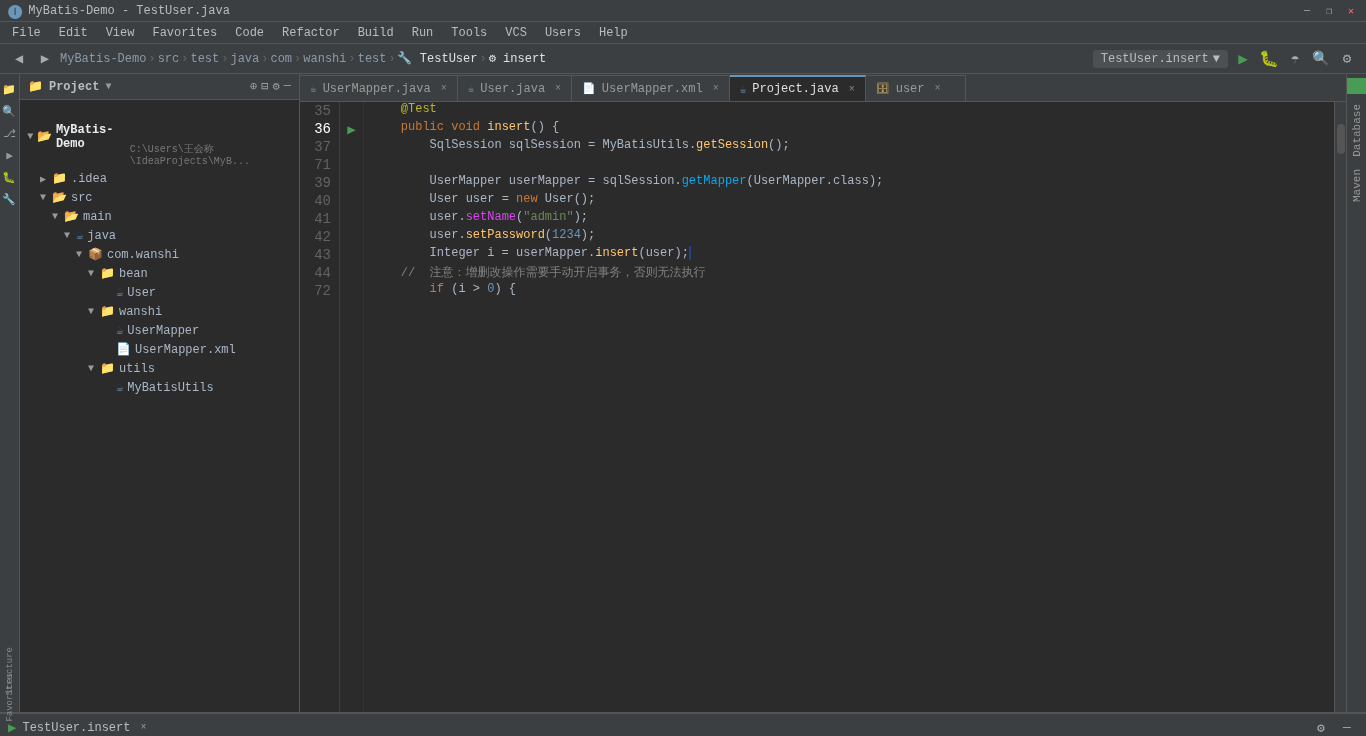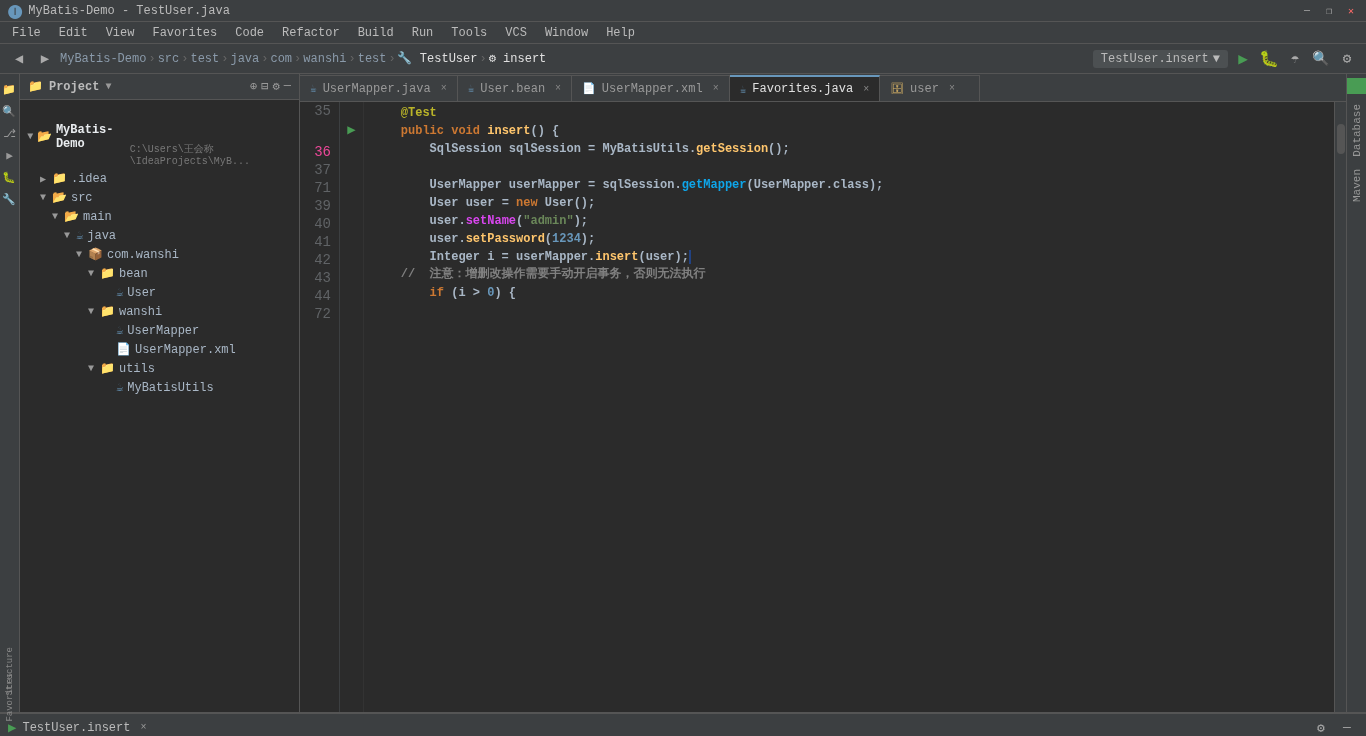--- a/index.html
+++ b/index.html
@@ -46,21 +46,21 @@
     #editor-area { flex: 1; display: flex; flex-direction: column; }
     #tabs-bar { height: 28px; background: #3c3f41; display: flex; align-items: flex-end; border-bottom: 1px solid #555; overflow: hidden; }
     .editor-tab { height: 26px; display: flex; align-items: center; padding: 0 10px; gap: 6px; font-size: 12px; color: #999; cursor: pointer; border-right: 1px solid #555; border-top: 1px solid #555; background: #3c3f41; min-width: 100px; }
     .editor-tab.active { background: #2b2b2b; color: #e0e0e0; border-top: 2px solid #6897bb; }
     .editor-tab .tab-icon { font-size: 11px; }
     .editor-tab .tab-close { font-size: 10px; color: #888; margin-left: 4px; }
     #editor-content { flex: 1; background: #2b2b2b; display: flex; overflow: hidden; }
     #line-numbers { width: 40px; background: #2b2b2b; padding: 0; text-align: right; color: #606366; font-size: 12px; padding-top: 0; user-select: none; border-right: 1px solid #3c3f41; }
     .line-num { height: 18px; padding-right: 8px; display: flex; align-items: center; justify-content: flex-end; font-size: 14px; }
     #code-content { flex: 1; padding: 0 8px; overflow: auto; }
-    .code-line { height: 18px; display: flex; align-items: flex-end; font-size: 12px; white-space: pre; font-weight: bold; }
+    .code-line { height: 18px; display: flex; align-items: flex-start; font-size: 12px; white-space: pre; }
     .kw { color: #cc7832; }
     .fn { color: #ffc66d; }
     .str { color: #6a8759; }
     .num { color: #6897bb; }
     .cm { color: #808080; }
     .cls { color: #a9b7c6; }
     .ann { color: #bbb529; }
     .var { color: #a9b7c6; }
 
     
@@ -105,21 +105,21 @@
   <span class="menu-item">File</span>
   <span class="menu-item">Edit</span>
   <span class="menu-item">View</span>
   <span class="menu-item">Favorites</span>
   <span class="menu-item">Code</span>
   <span class="menu-item">Refactor</span>
   <span class="menu-item">Build</span>
   <span class="menu-item">Run</span>
   <span class="menu-item">Tools</span>
   <span class="menu-item">VCS</span>
-  <span class="menu-item">Window</span>
+  <span class="menu-item">Users</span>
   <span class="menu-item">Help</span>
 </div>
 
 <div id="toolbar">
   <span class="toolbar-btn" title="Back">◀</span>
   <span class="toolbar-btn" title="Forward">▶</span>
   <div id="breadcrumb">
     <span>MyBatis-Demo</span>
     <span class="sep">›</span>
     <span>src</span>
@@ -280,44 +280,44 @@
   <div id="editor-area">
 
     <div id="tabs-bar">
       <div class="editor-tab">
         <span class="tab-icon" style="color:#6897bb;">☕</span>
         <span>UserMapper.java</span>
         <span class="tab-close">×</span>
       </div>
       <div class="editor-tab">
         <span class="tab-icon" style="color:#6897bb;">☕</span>
-        <span>User.bean</span>
+        <span>User.java</span>
         <span class="tab-close">×</span>
       </div>
       <div class="editor-tab">
         <span class="tab-icon" style="color:#e8bf6a;">📄</span>
         <span>UserMapper.xml</span>
         <span class="tab-close">×</span>
       </div>
       <div class="editor-tab active">
         <span class="tab-icon" style="color:#6897bb;">☕</span>
-        <span>Favorites.java</span>
+        <span>Project.java</span>
         <span class="tab-close">×</span>
       </div>
       <div class="editor-tab">
         <span class="tab-icon" style="color:#e8bf6a;">🗄</span>
         <span>user</span>
         <span class="tab-close">×</span>
       </div>
     </div>
 
     <div id="editor-content">
       <div id="line-numbers">
         <div class="line-num">35</div>
-        <div class="line-num" style="color:#ec4899;margin-top:23px;">36</div>
+        <div class="line-num" style="color:#ffffff;">36</div>
         <div class="line-num">37</div>
         <div class="line-num">71</div>
         <div class="line-num">39</div>
         <div class="line-num">40</div>
         <div class="line-num">41</div>
         <div class="line-num">42</div>
         <div class="line-num">43</div>
         <div class="line-num">44</div>
         <div class="line-num">72</div>
       </div>

